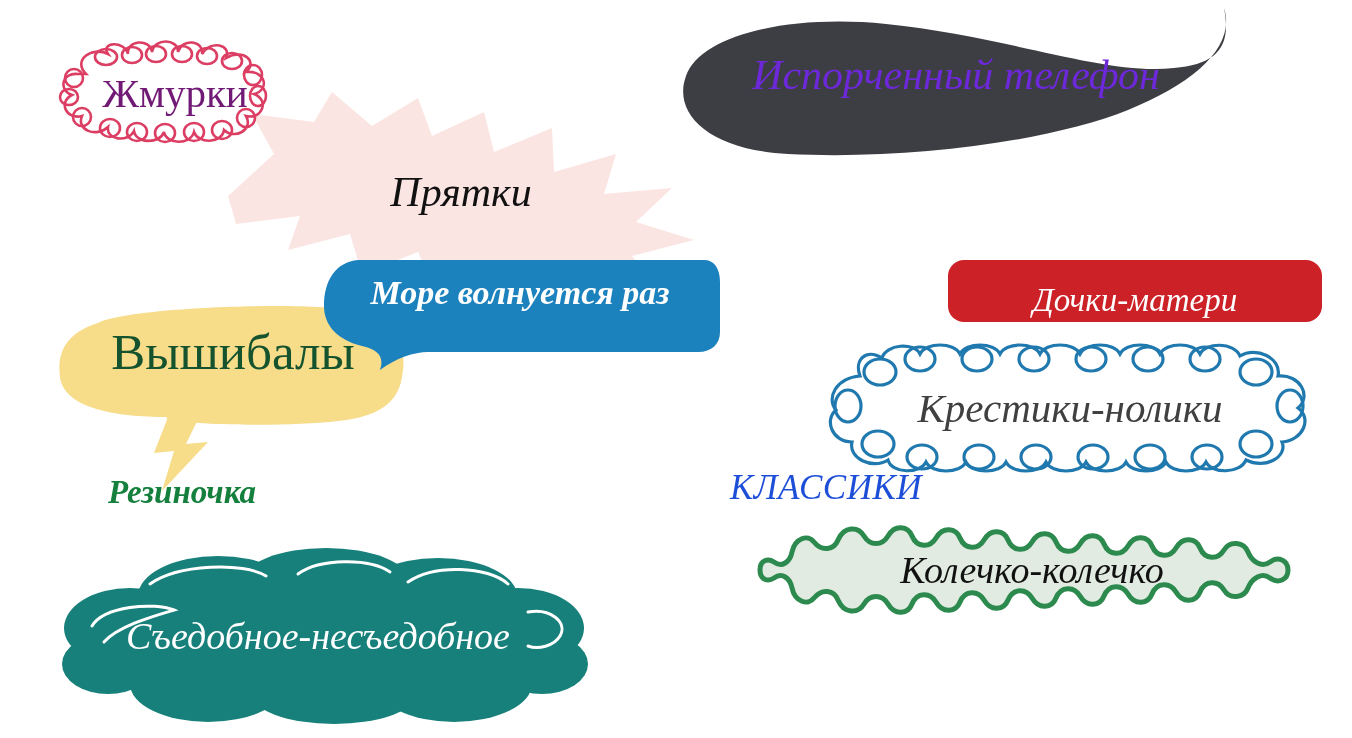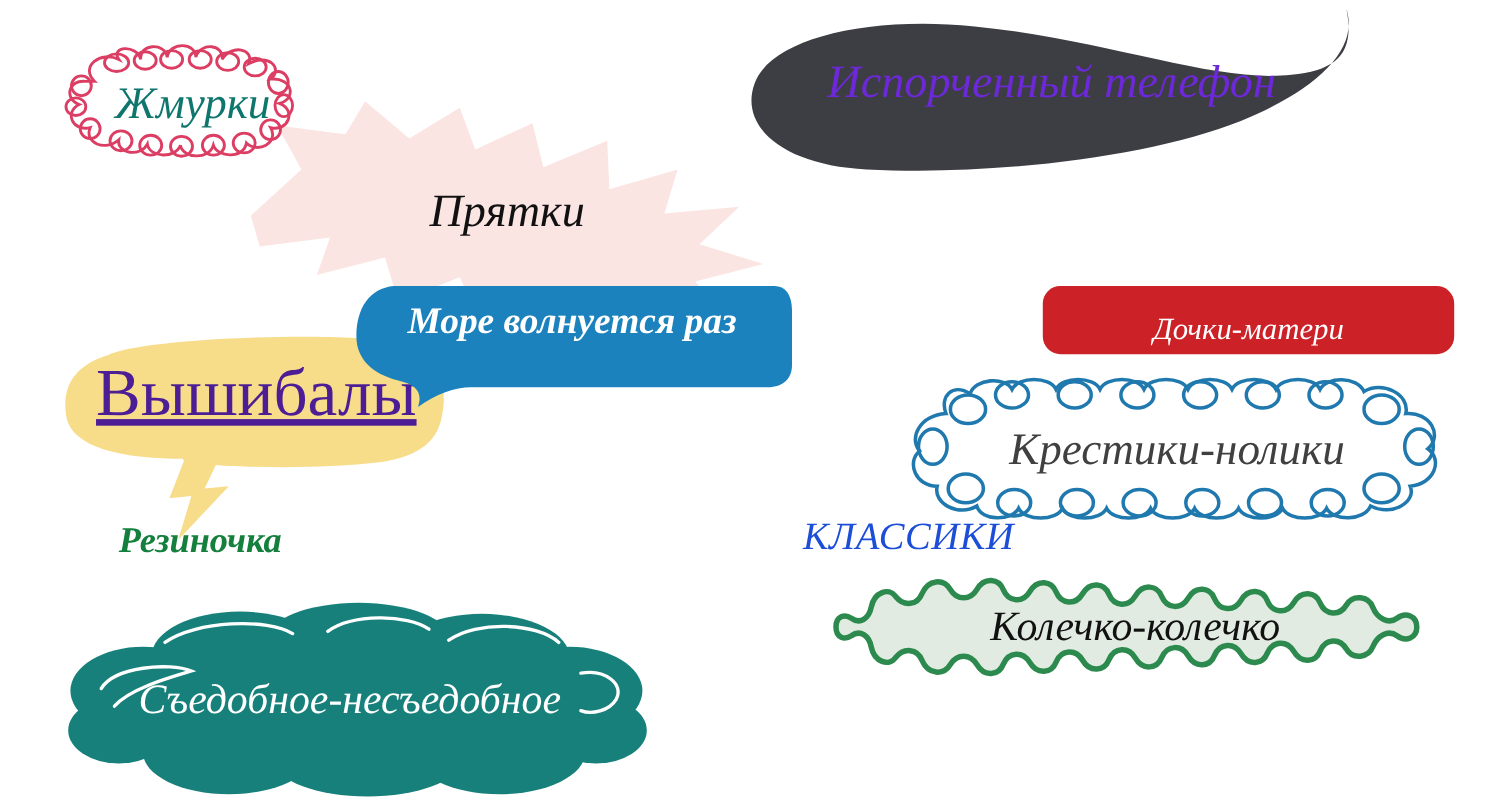--- a/index.html
+++ b/index.html
@@ -19,21 +19,21 @@
     line-height:1;
     font-family:"Liberation Serif", serif;
   }
   svg{display:block;overflow:visible;}
 
   
   #zhmurki{left:52px;top:44px;width:246px;height:98px;}
   #zhmurki .label{
     left:0;top:0;width:246px;height:98px;
     display:flex;align-items:center;justify-content:center;
-    font-style:italic;font-size:41px;color:#0f766e;
+    font-size:41px;color:#701a75;
   }
 
   
   #pryatki{left:222px;top:92px;width:478px;height:200px;}
   #pryatki .label{
     left:0;top:0;width:478px;height:200px;
     display:flex;align-items:center;justify-content:center;
     font-style:italic;font-size:42px;color:#111111;
   }
 
@@ -63,29 +63,29 @@
   #more{left:318px;top:258px;width:402px;height:112px;}
   #more .label{
     left:24px;top:18px;width:356px;text-align:center;
     font-weight:bold;font-style:italic;font-size:34px;color:#ffffff;
   }
 
   
   #vyshibaly{left:58px;top:305px;width:350px;height:165px;}
   #vyshibaly .label{
     left:0;top:22px;width:350px;text-align:center;
-    font-size:61px;color:#4c1d95;text-decoration:underline;
+    font-size:51px;color:#14532d;
   }
 
   
   #dochki{left:948px;top:260px;width:374px;height:62px;}
   #dochki .label{
     left:0;top:0;width:374px;height:80px;
     display:flex;align-items:center;justify-content:center;
-    font-style:italic;font-size:28px;color:#ffffff;border-radius:29px;
+    font-style:italic;font-size:33px;color:#ffffff;border-radius:29px;
   }
 
   
   #skakalka{left:438px;top:368px;width:266px;height:166px;}
   #skakalka .label{
     left:0;top:28px;width:258px;text-align:center;
     font-style:italic;font-size:37px;color:#111111;
   }
 
   

